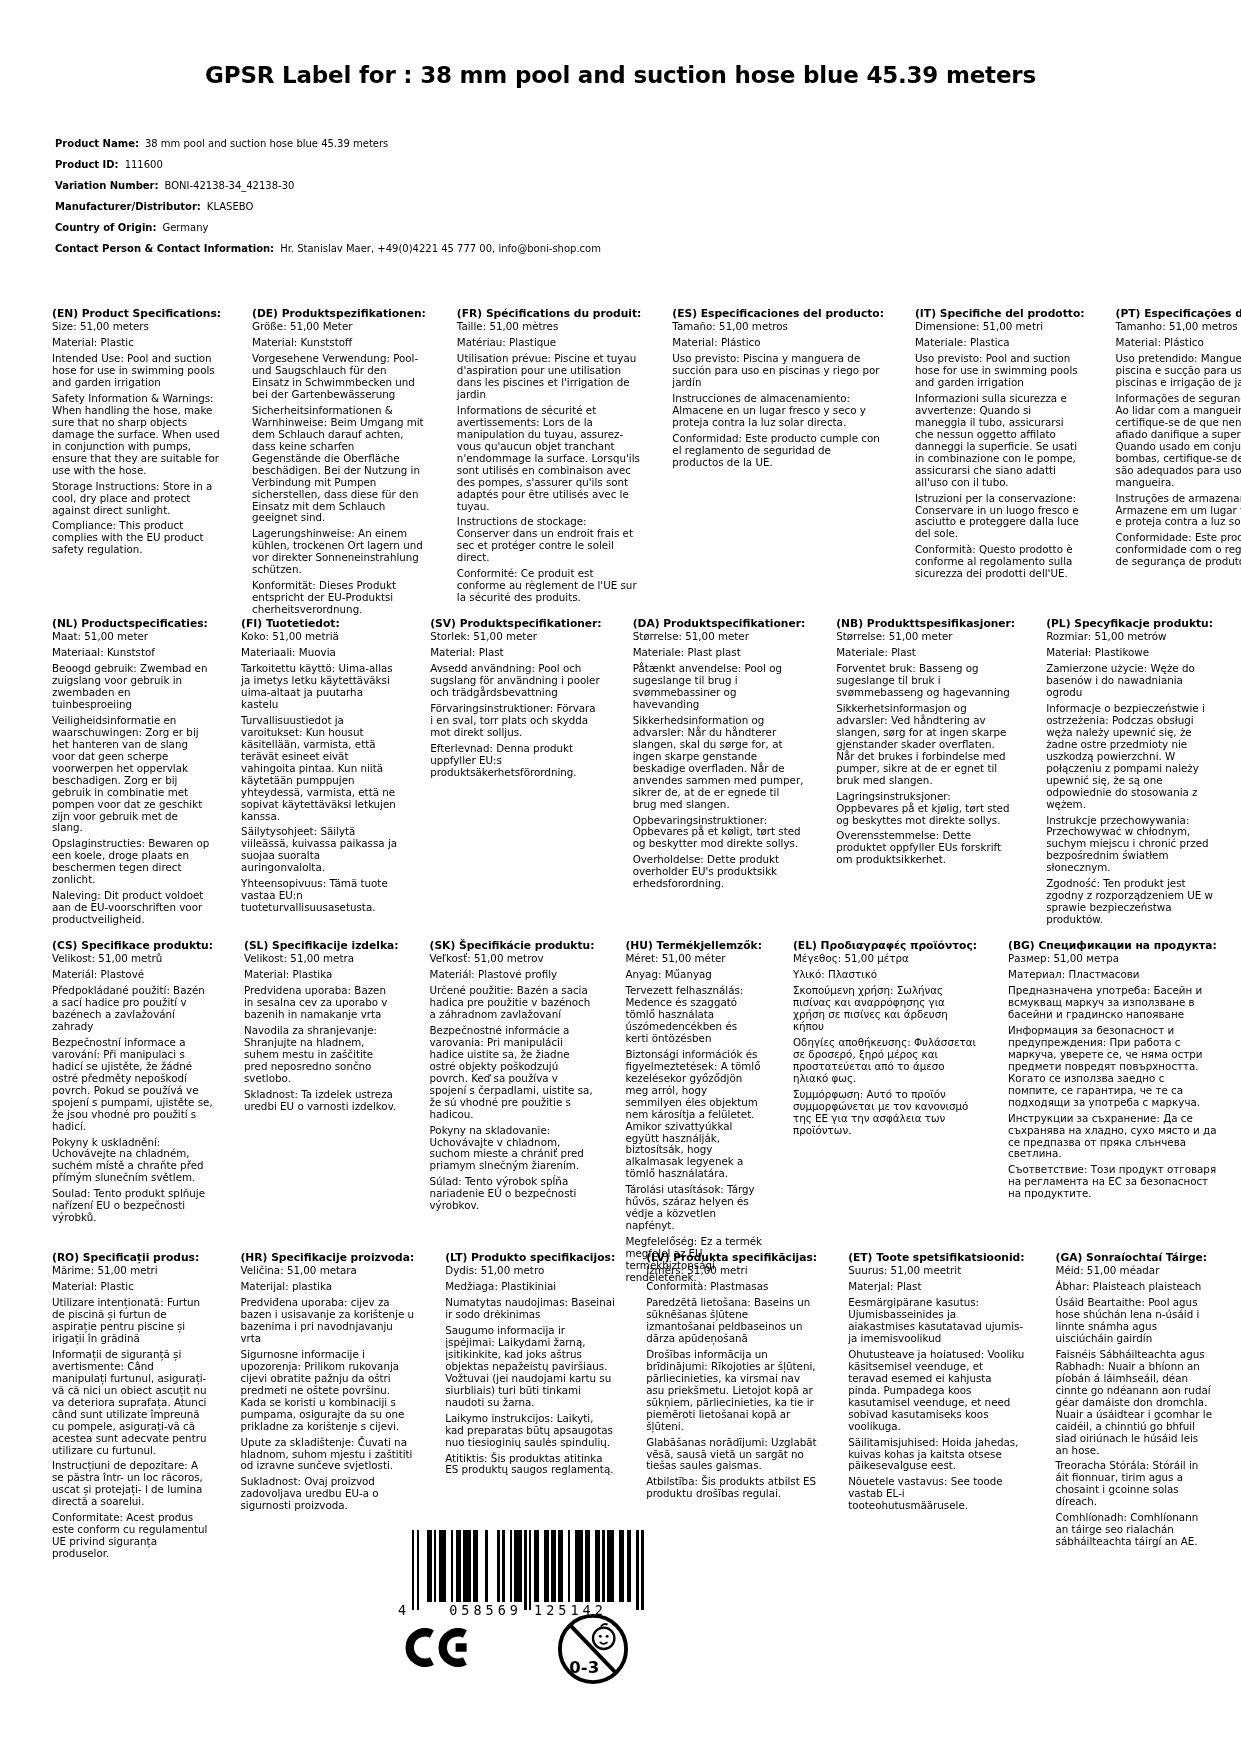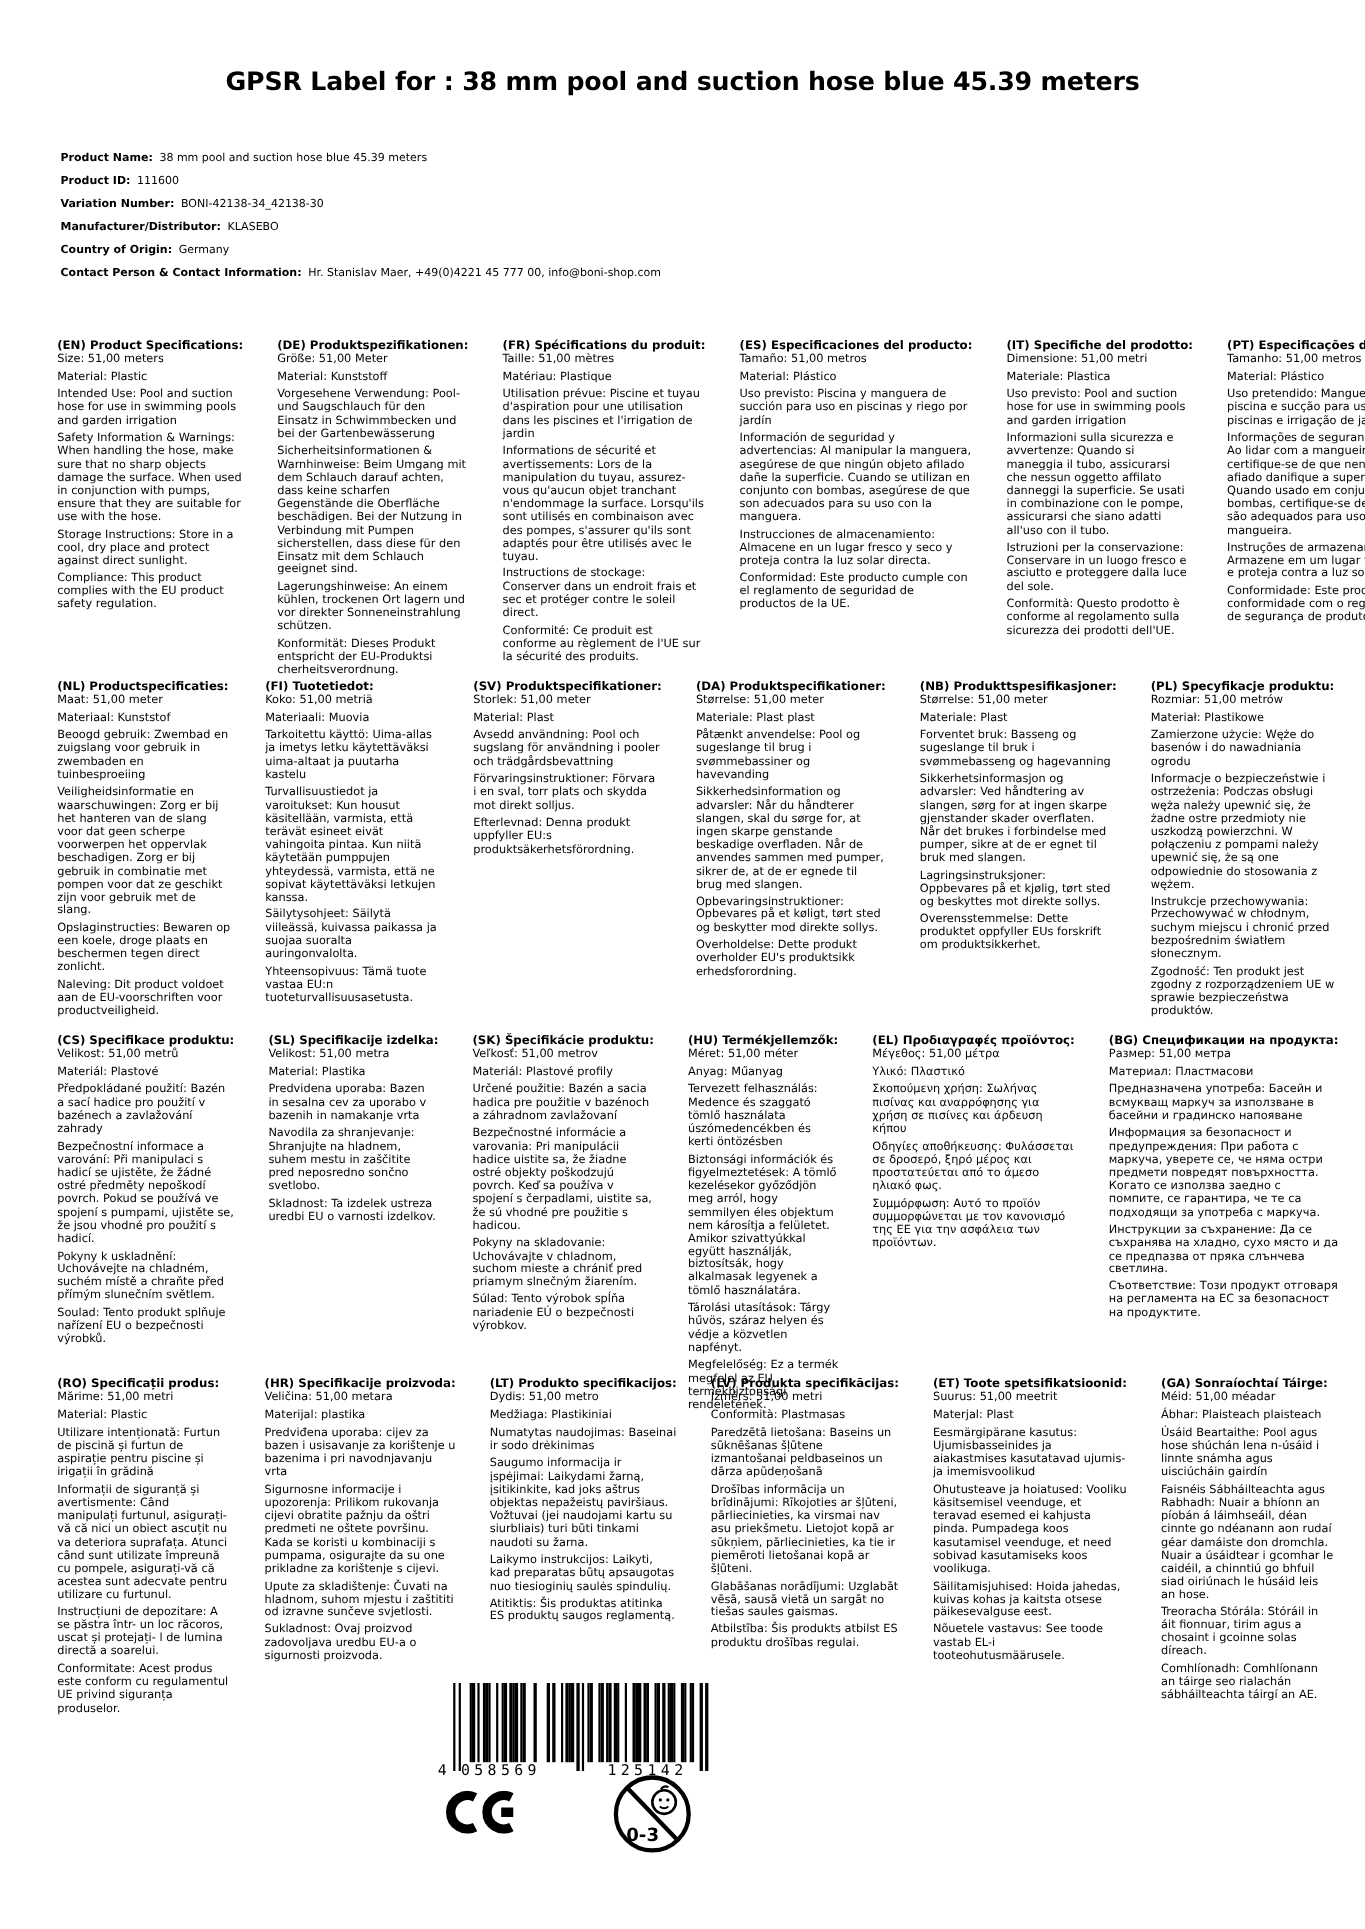--- a/index.html
+++ b/index.html
@@ -16,22 +16,22 @@
   .spec-header{font-size:10.7px;font-weight:bold;white-space:nowrap;margin:0 0 1px 0;}
   .spec-body p{margin:0 0 4px 0;}
   .barcode{position:absolute;left:398px;top:1530px;width:252px;height:96px;}
   .bars{position:absolute;left:14px;top:0;display:flex;}
   .module{width:2.45px;height:72px;}
   .module.on{background:#000;}
   .module.tall{height:80px;}
   .bc-d{position:absolute;top:72px;font-family:"DejaVu Sans Mono","Liberation Mono",monospace;
         font-size:13.5px;letter-spacing:4px;}
   .bc-first{left:0;}
-  .bc-g1{left:21px;width:103px;text-align:left;}
-  .bc-g2{left:123px;width:104px;text-align:right;}
+  .bc-g1{left:21px;width:103px;text-align:right;}
+  .bc-g2{left:136px;width:104px;text-align:left;}
   .ce{position:absolute;left:404px;top:1628px;}
   .age{position:absolute;left:556px;top:1612px;}
   .age text{font-family:"DejaVu Sans","Liberation Sans",sans-serif;}
 </style>
 </head>
 <body>
 
 <div class="page">
 
   <h1 class="title">GPSR Label for : 38 mm pool and suction hose blue 45.39 meters</h1>
@@ -100,21 +100,20 @@
           <p>Conformité: Ce produit est conforme au règlement de l'UE sur la sécurité des produits.</p>
         </div>
       </div>
 
       <div class="spec-block">
         <div class="spec-header">(ES) Especificaciones del producto:</div>
         <div class="spec-body">
           <p>Tamaño: 51,00 metros</p>
           <p>Material: Plástico</p>
           <p>Uso previsto: Piscina y manguera de succión para uso en piscinas y riego por jardín</p>
-          <p>Información de seguridad y advertencias: Al manipular la manguera, asegúrese de que ningún objeto afilado dañe la superficie. Cuando se utilizan en conjunto con bombas, asegúrese de que son adecuados para su uso con la manguera.</p>
           <p>Instrucciones de almacenamiento: Almacene en un lugar fresco y seco y proteja contra la luz solar directa.</p>
           <p>Conformidad: Este producto cumple con el reglamento de seguridad de productos de la UE.</p>
         </div>
       </div>
 
       <div class="spec-block">
         <div class="spec-header">(IT) Specifiche del prodotto:</div>
         <div class="spec-body">
           <p>Dimensione: 51,00 metri</p>
           <p>Materiale: Plastica</p>

